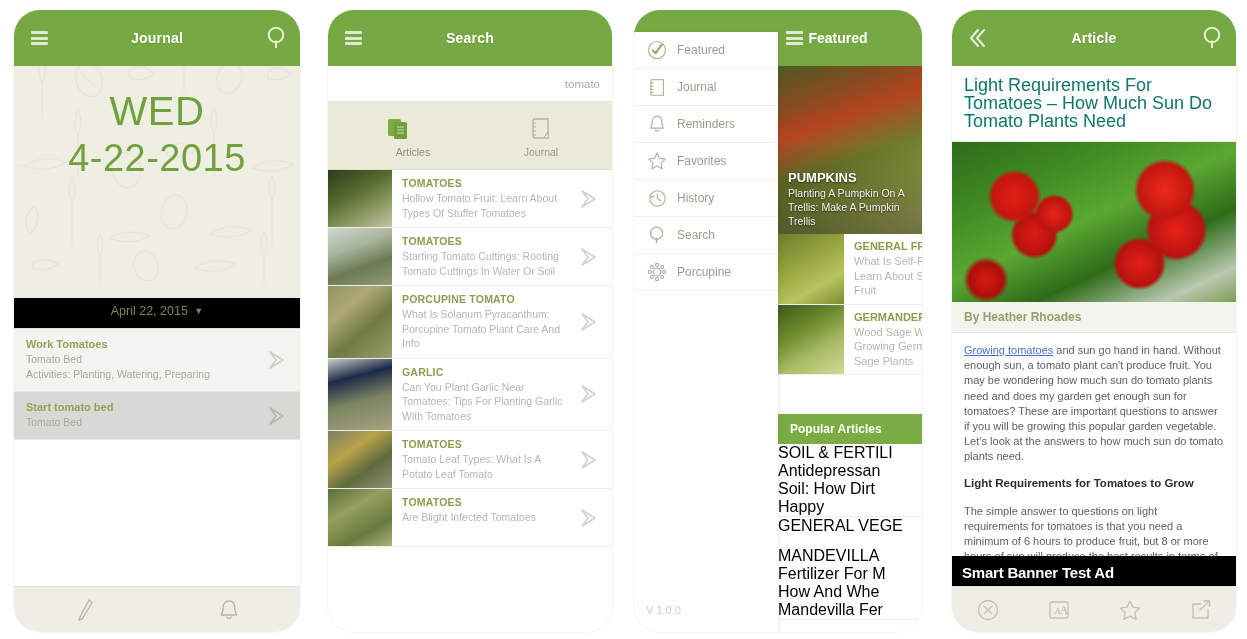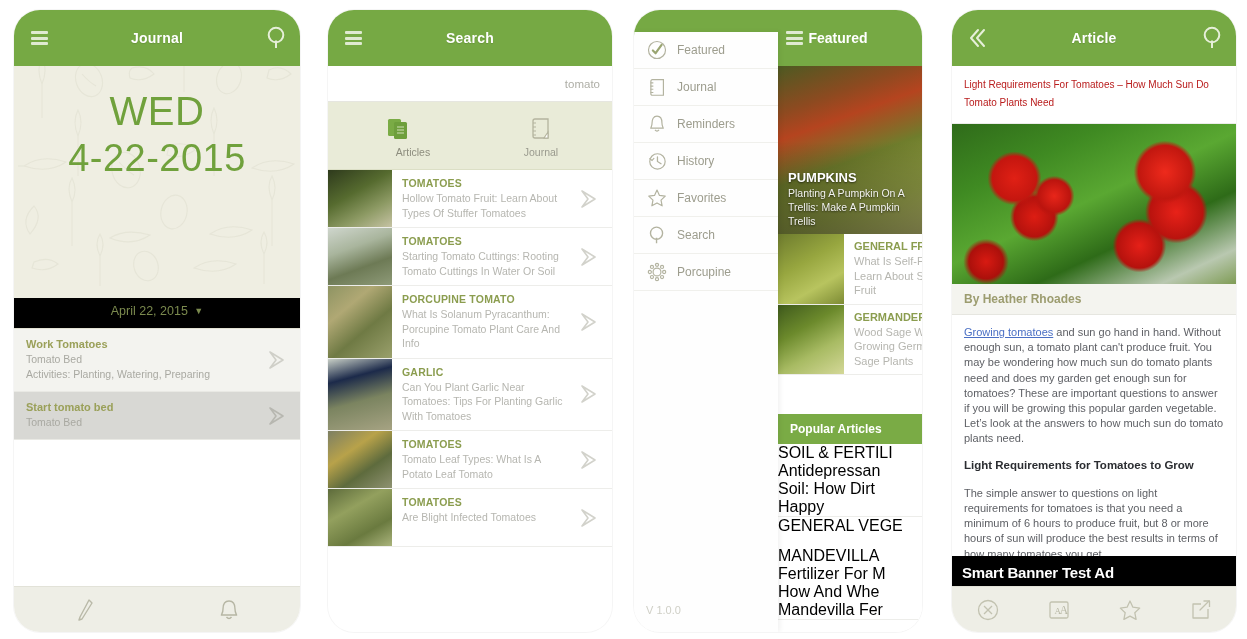--- a/index.html
+++ b/index.html
@@ -165,21 +165,21 @@
   .drawer .mitem {
     height:37px; display:flex; align-items:center; gap:9px;
     padding-left:12px; border-bottom:1px solid #f0f0ec;
   }
   .drawer .mitem .mlabel { color:#9d9d8e; font-size:12px; }
   .drawer .version { position:absolute; left:12px; bottom:16px; color:#cfcfc6; font-size:11px; }
 
   
   .art-title {
     background:#fff; padding:10px 12px 11px 12px;
-    color:#b91c1c; font-size:10px; line-height:18px;
+    color:#0f766e; font-size:18px; line-height:18px;
     border-bottom:1px solid #ececea;
   }
   .art-hero { height:160px; overflow:hidden; position:relative; }
   .art-by {
     background:#f4f4ef; padding:8px 12px; color:#9c9c6f; font-size:12px; font-weight:600;
     border-bottom:1px solid #e6e6e0;
   }
   .art-body { padding:10px 12px 6px 12px; background:#fff; }
   .art-body p { color:#5d5f64; font-size:11px; line-height:15.2px; margin-bottom:11px; }
   .art-body p.h3 { color:#2b2d31; font-weight:700; font-size:11.5px; margin-bottom:13px; }
@@ -500,31 +500,31 @@
       </div>
       <div class="mitem">
         <svg width="22" height="22" viewBox="0 0 24 24">
           <path d="M12 3.5 C8 3.5 6.6 7 6.6 10.8 C6.6 14.6 5.2 15.6 5.2 16.6 H18.8 C18.8 15.6 17.4 14.6 17.4 10.8 C17.4 7 16 3.5 12 3.5 Z" fill="none" stroke="#b3b3a0" stroke-width="1.3"></path>
           <path d="M9.8 18.5 q2.2 2.6 4.4 0" fill="none" stroke="#b3b3a0" stroke-width="1.3"></path>
         </svg>
         <span class="mlabel">Reminders</span>
       </div>
       <div class="mitem">
         <svg width="22" height="22" viewBox="0 0 24 24">
+          <path d="M12 3.4 L14.7 9.2 L21 10 L16.4 14.3 L17.6 20.5 L12 17.4 L6.4 20.5 L7.6 14.3 L3 10 L9.3 9.2 Z" fill="none" stroke="#b3b3a0" stroke-width="1.3" stroke-linejoin="round"></path>
+        </svg>
+        <span class="mlabel">Favorites</span>
+      </div>
+      <div class="mitem">
+        <svg width="22" height="22" viewBox="0 0 24 24">
           <circle cx="12.5" cy="12.5" r="8.4" fill="none" stroke="#b3b3a0" stroke-width="1.3"></circle>
           <path d="M12.5 7.5 V12.5 L16.4 15" fill="none" stroke="#b3b3a0" stroke-width="1.4" stroke-linecap="round"></path>
           <path d="M4.2 9.5 L6.6 11.5 L8.6 9.2" fill="none" stroke="#b3b3a0" stroke-width="1.3" stroke-linecap="round"></path>
         </svg>
         <span class="mlabel">History</span>
-      </div>
-      <div class="mitem">
-        <svg width="22" height="22" viewBox="0 0 24 24">
-          <path d="M12 3.4 L14.7 9.2 L21 10 L16.4 14.3 L17.6 20.5 L12 17.4 L6.4 20.5 L7.6 14.3 L3 10 L9.3 9.2 Z" fill="none" stroke="#b3b3a0" stroke-width="1.3" stroke-linejoin="round"></path>
-        </svg>
-        <span class="mlabel">Favorites</span>
       </div>
       <div class="mitem">
         <svg width="22" height="22" viewBox="0 0 24 24">
           <circle cx="11.5" cy="10" r="6.6" fill="none" stroke="#b3b3a0" stroke-width="1.5"></circle>
           <line x1="11.5" y1="15" x2="11.5" y2="21" stroke="#b3b3a0" stroke-width="1.5"></line>
         </svg>
         <span class="mlabel">Search</span>
       </div>
       <div class="mitem">
         <svg width="22" height="22" viewBox="0 0 24 24">

